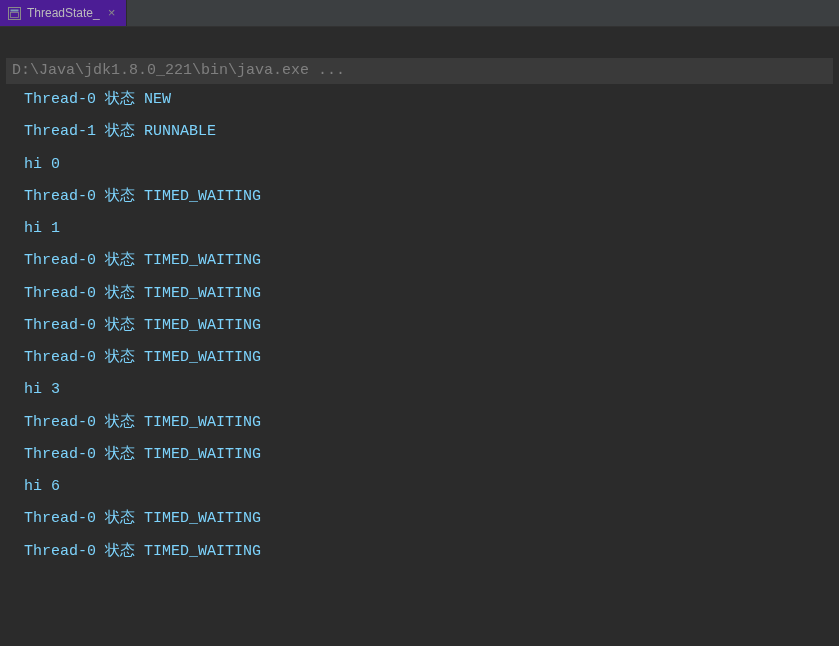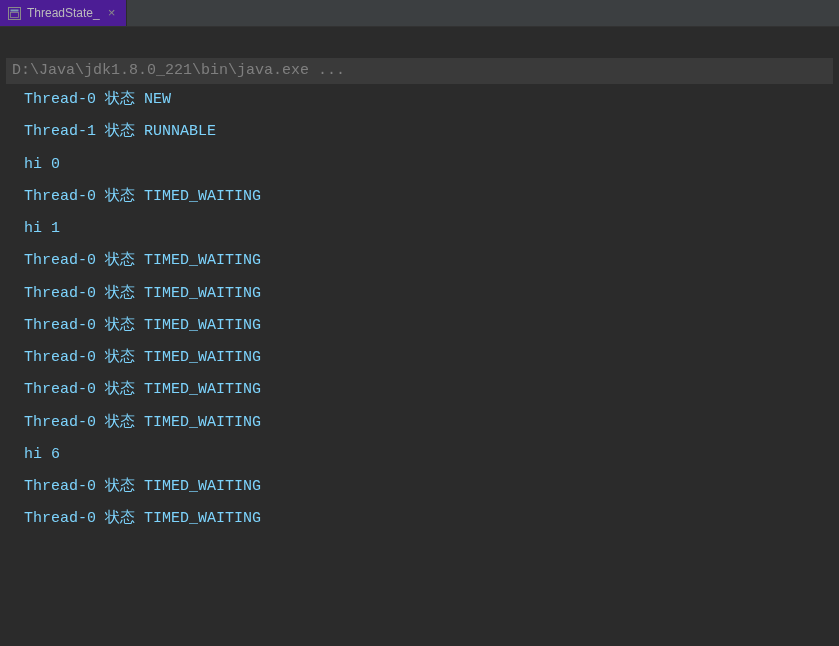--- a/index.html
+++ b/index.html
@@ -91,18 +91,19 @@
   <span class="cmd-line">D:\Java\jdk1.8.0_221\bin\java.exe ...</span>
   <span class="out-line">Thread-0 状态 NEW</span>
   <span class="out-line">Thread-1 状态 RUNNABLE</span>
   <span class="out-line">hi 0</span>
   <span class="out-line">Thread-0 状态 TIMED_WAITING</span>
   <span class="out-line">hi 1</span>
   <span class="out-line">Thread-0 状态 TIMED_WAITING</span>
   <span class="out-line">Thread-0 状态 TIMED_WAITING</span>
   <span class="out-line">Thread-0 状态 TIMED_WAITING</span>
   <span class="out-line">Thread-0 状态 TIMED_WAITING</span>
+  <span class="out-line">hi 3</span>
   <span class="out-line">Thread-0 状态 TIMED_WAITING</span>
   <span class="out-line">Thread-0 状态 TIMED_WAITING</span>
   <span class="out-line">hi 6</span>
   <span class="out-line">Thread-0 状态 TIMED_WAITING</span>
   <span class="out-line">Thread-0 状态 TIMED_WAITING</span>
 </div>
 
 </body></html>

